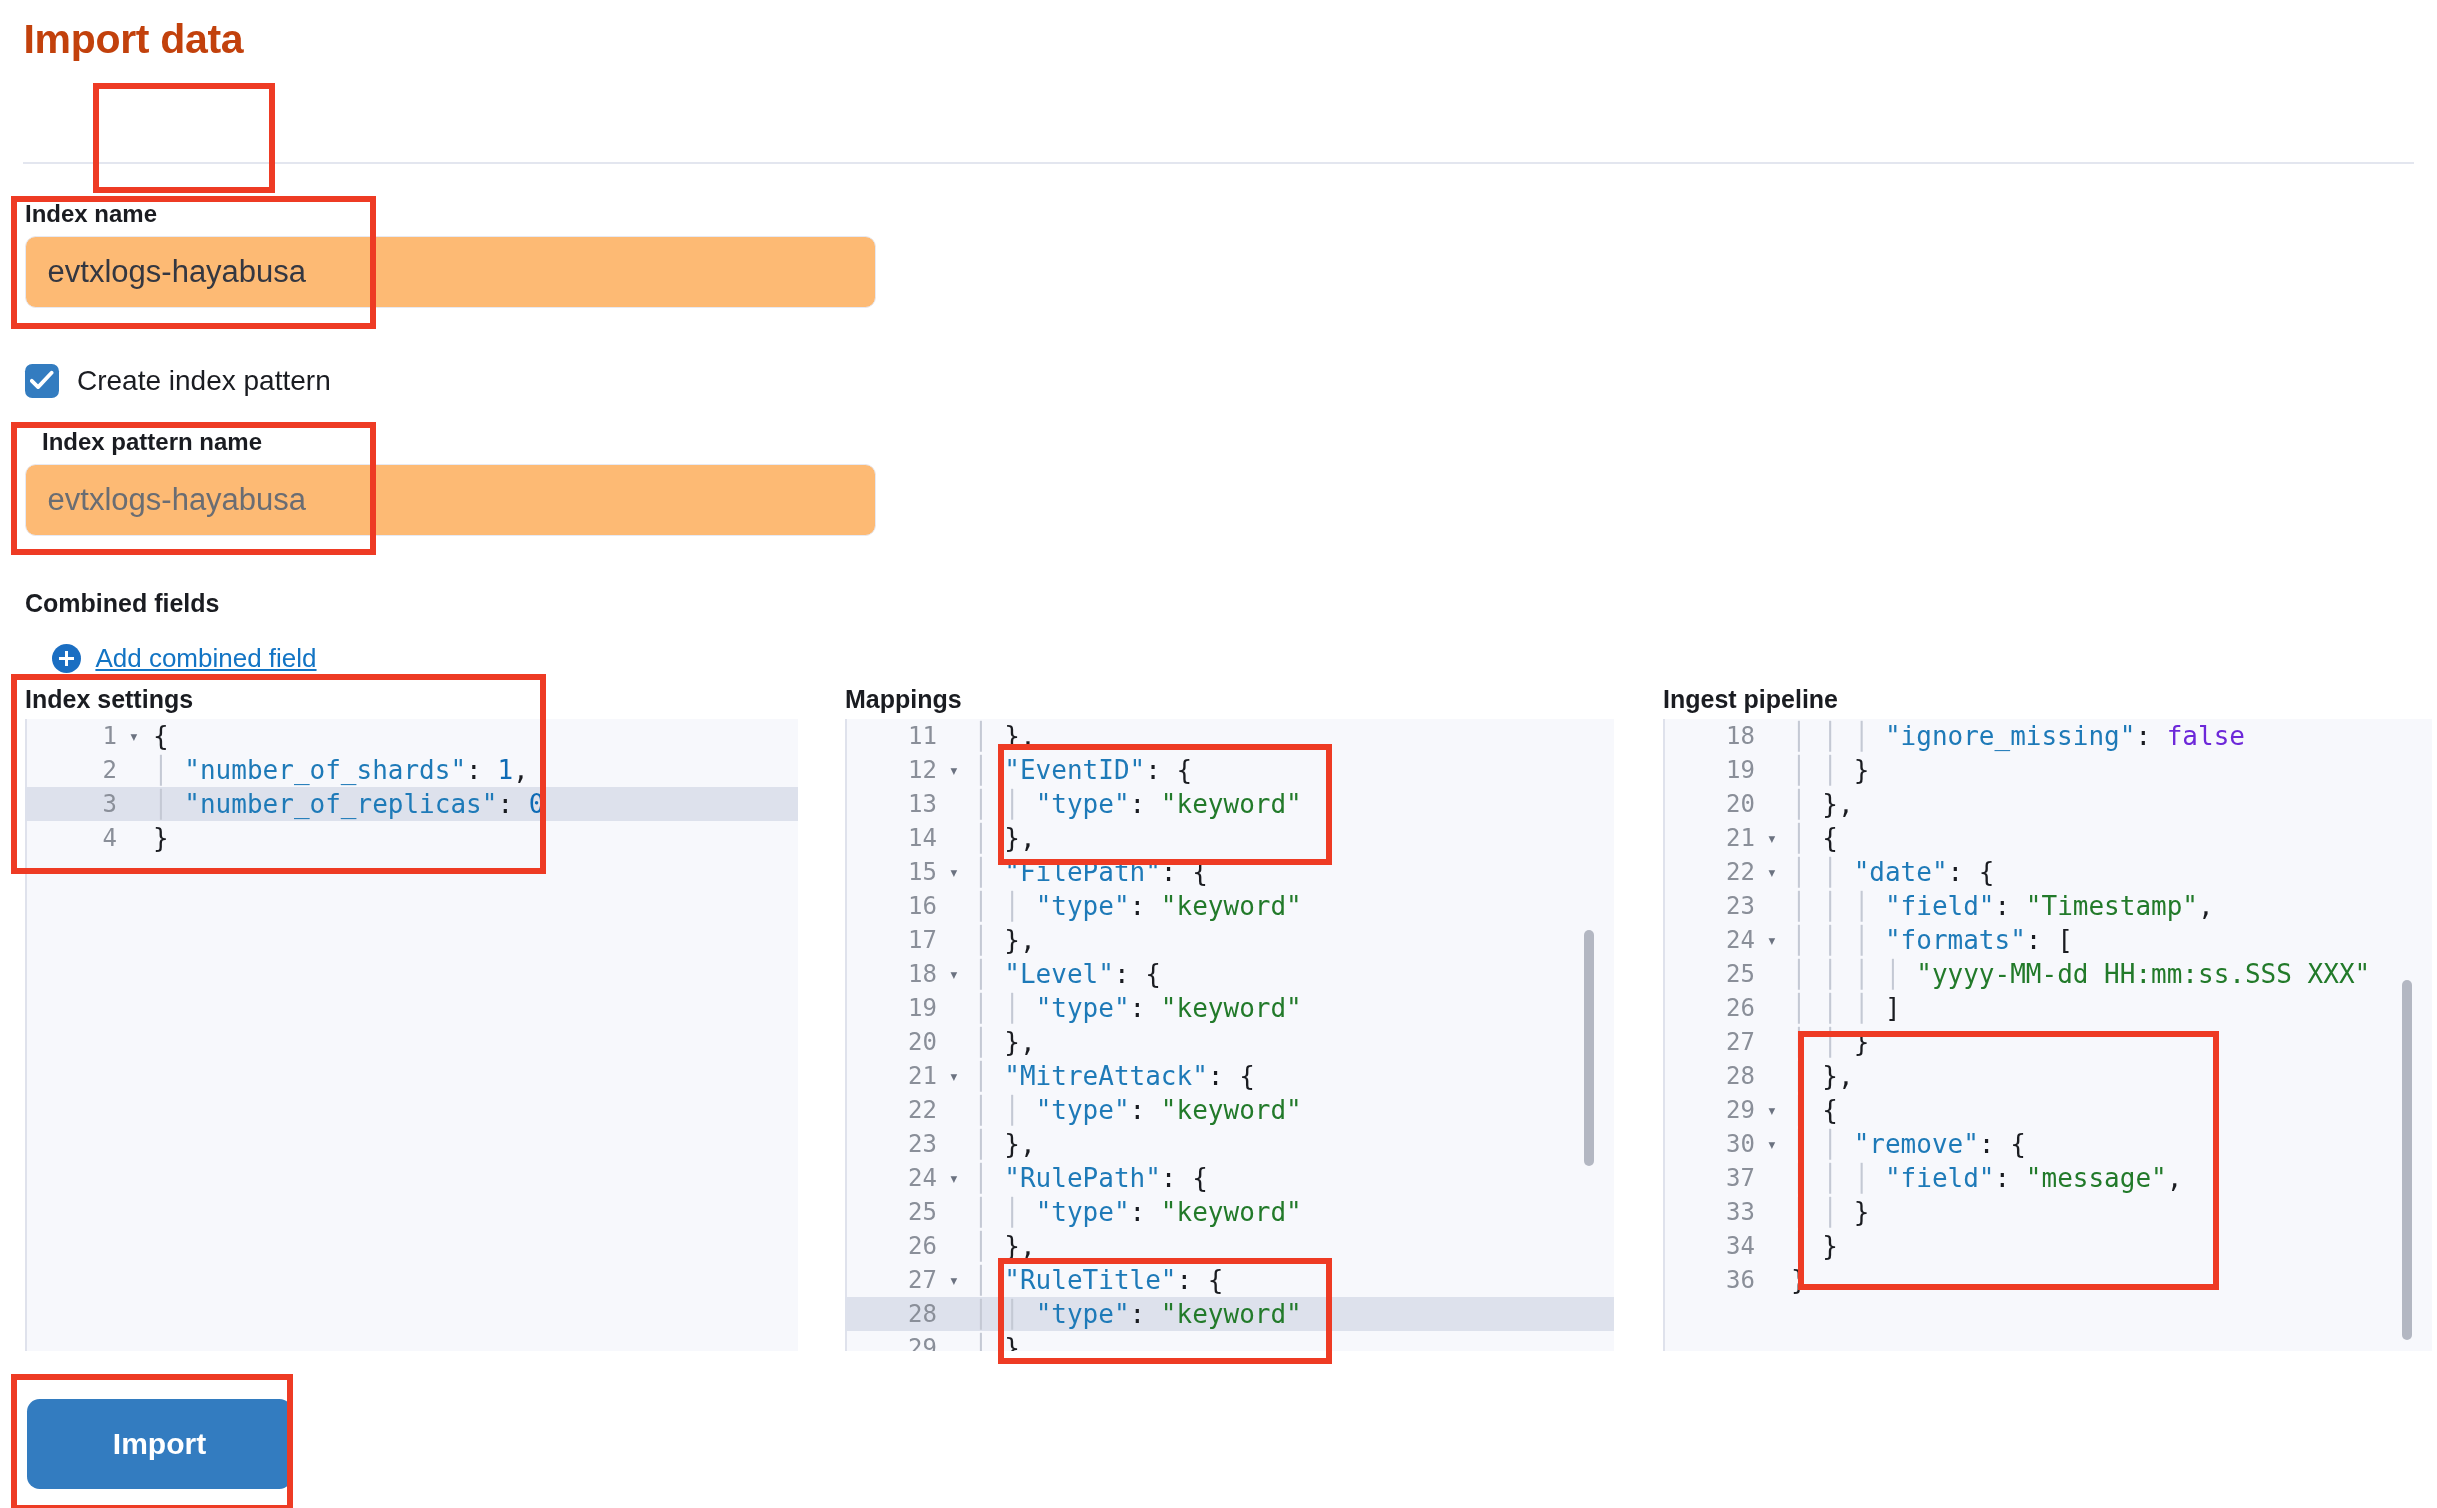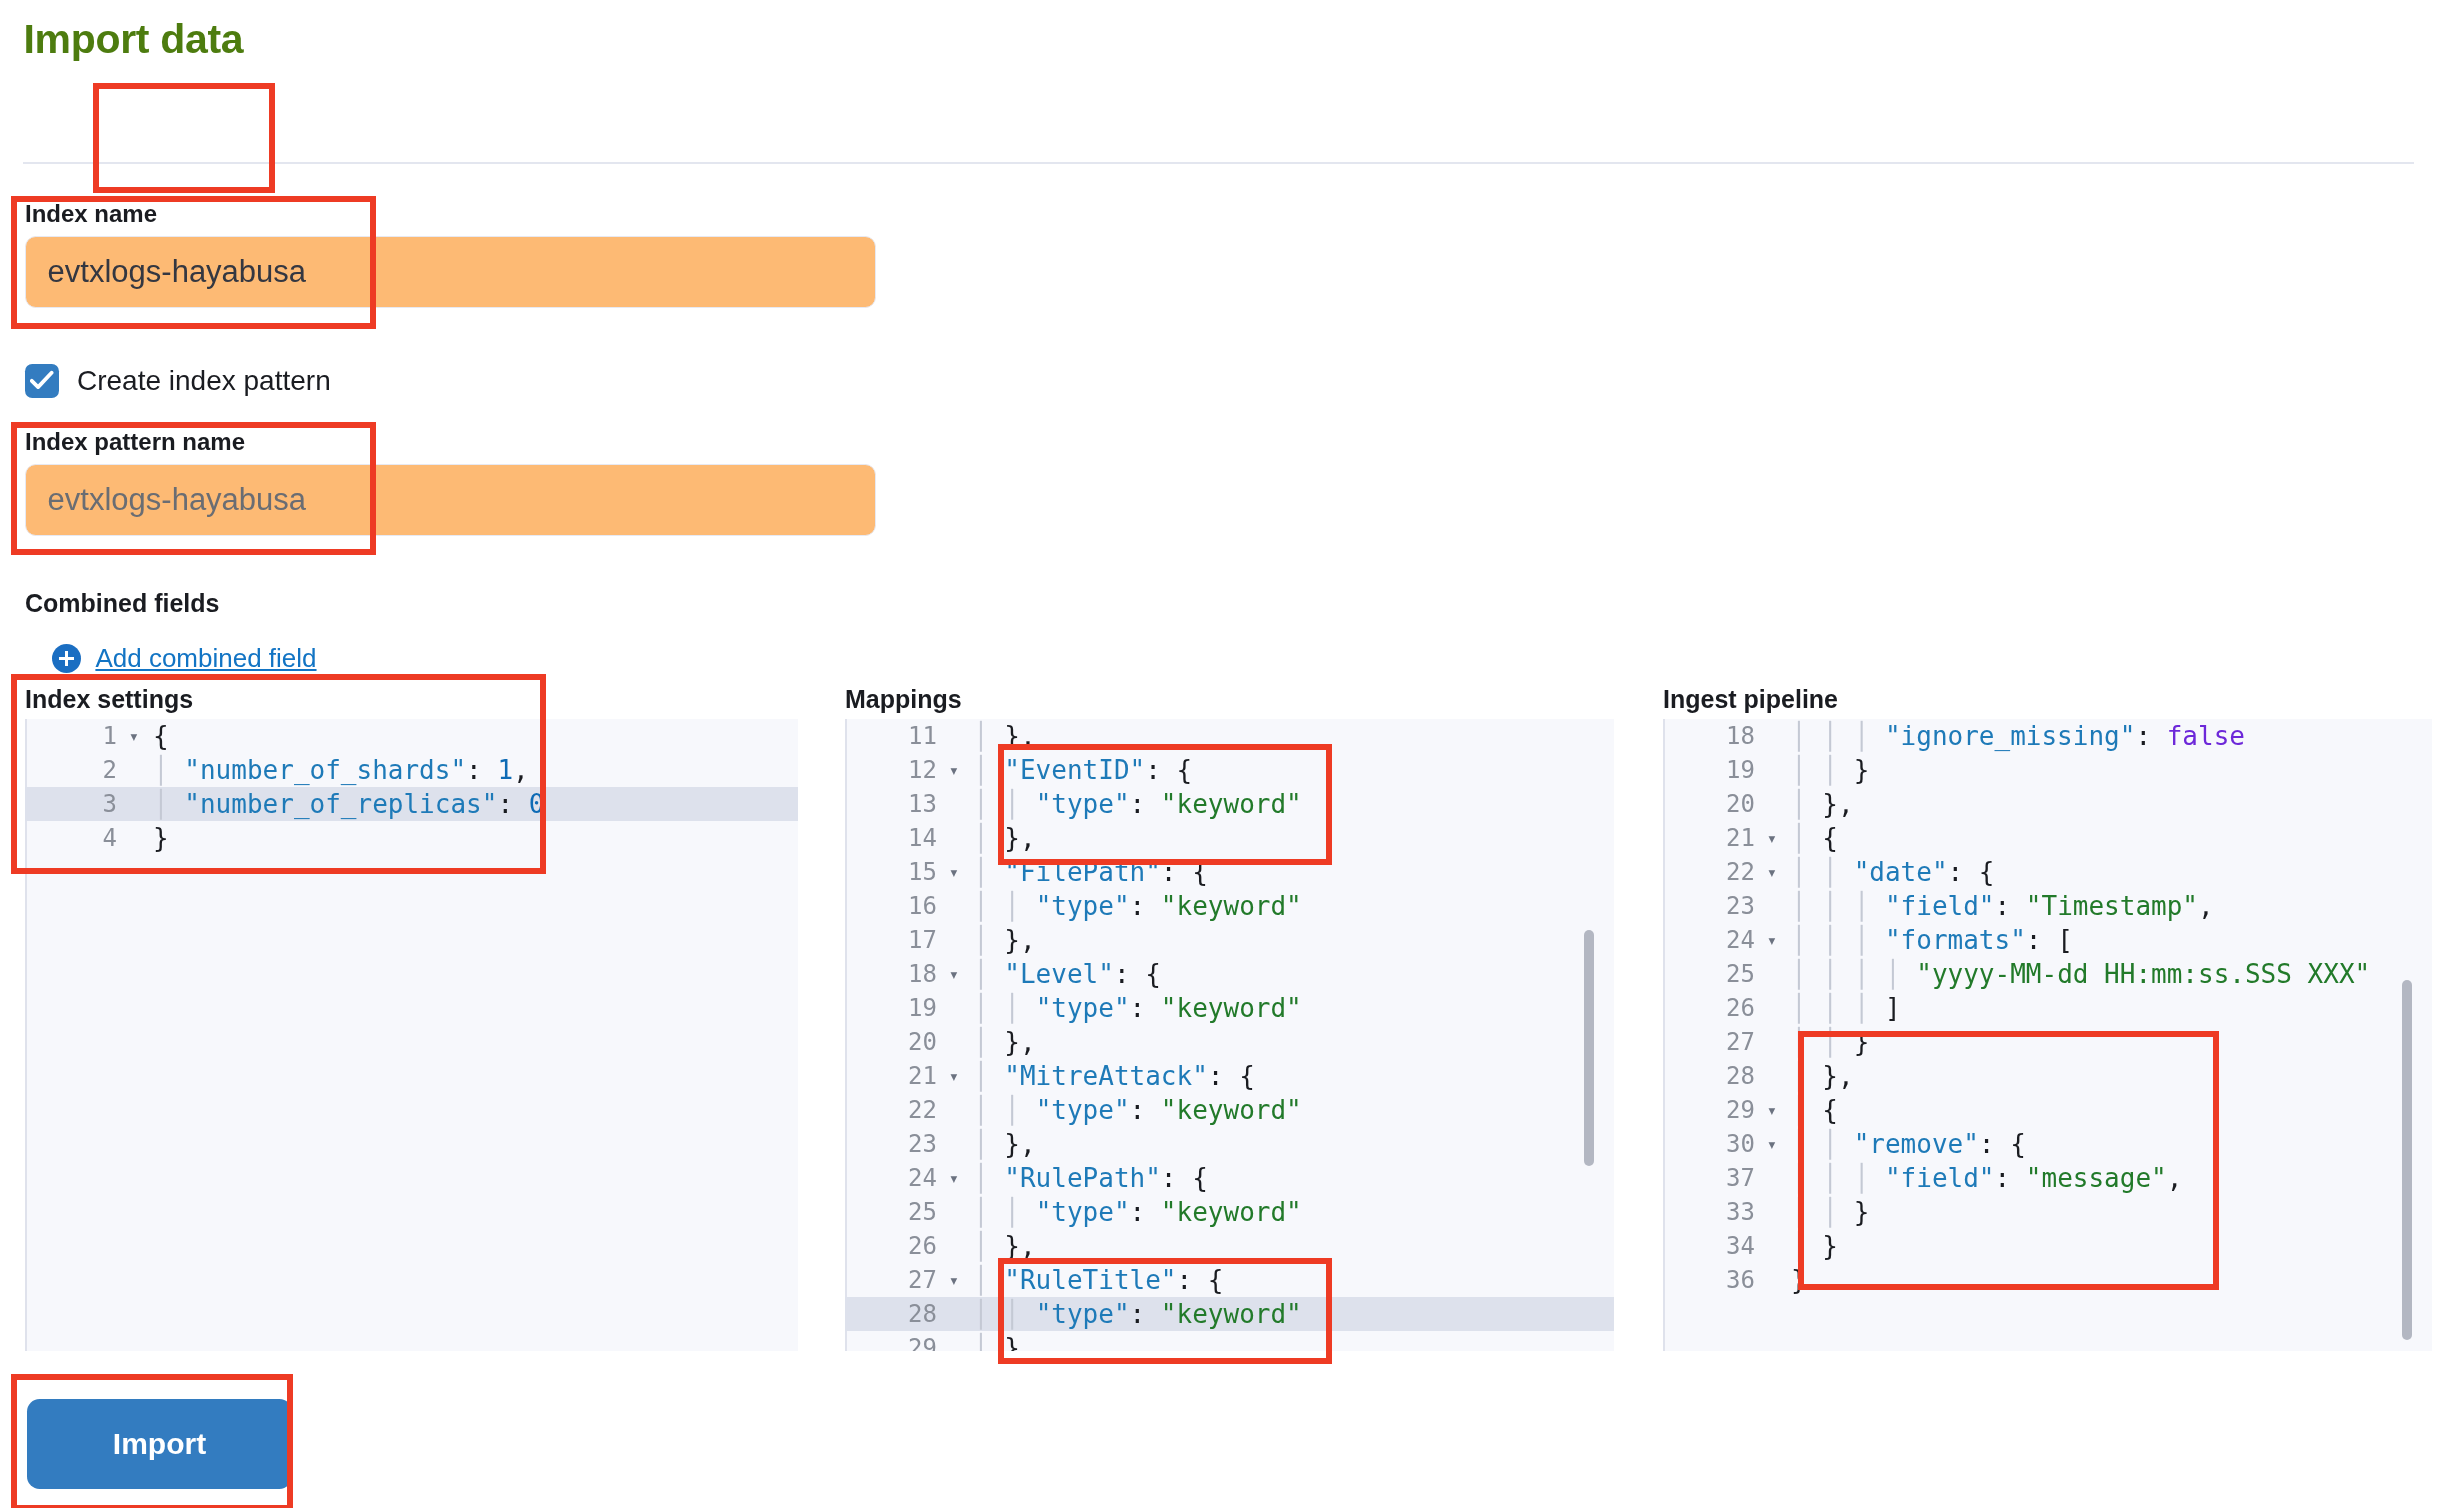--- a/index.html
+++ b/index.html
@@ -8,21 +8,21 @@
     width: 2438px; height: 1508px;
     background: #ffffff;
     font-family: "Liberation Sans", sans-serif;
     overflow: hidden;
   }
   .page { position: relative; width: 2438px; height: 1508px; background: #fff; }
 
   
   .page-title {
     position: absolute; left: 23.4px; top: 16px;
-    font-size: 41px; font-weight: bold; color: #4d7c0f;
+    font-size: 41px; font-weight: bold; color: #c2410c;
     letter-spacing: -0.3px;
   }
   .tabs {
     position: absolute; left: 23.4px; top: 94px;
     width: 2391px; height: 67px;
   }
   .tabs-underline {
     position: absolute; left: 23.4px; top: 162px; width: 2391px; height: 1.8px;
     background: #e3e6ef;
   }
@@ -167,21 +167,21 @@
 
   <div class="checkbox-row">
     <div class="cb">
       <svg width="23.4" height="21.6" viewBox="0 0 26 24">
         <path d="M2 12 L9 19 L24 3" stroke="#ffffff" stroke-width="4.2" fill="none" stroke-linecap="round" stroke-linejoin="round"></path>
       </svg>
     </div>
     <div class="cb-label">Create index pattern</div>
   </div>
 
-  <div class="field-label" style="left:25px; top:428px;">Index pattern name</div>
+  <div class="field-label" style="left:42px; top:428px;">Index pattern name</div>
   <div class="text-input muted" style="left:25px; top:464px; width:851px; height:72px;">evtxlogs-hayabusa</div>
 
   <div class="section-label" style="left:25px; top:589px;">Combined fields</div>
   <div class="add-link">
     <span class="plus-icon"></span>
     <span class="add-link-text">Add combined field</span>
   </div>
 
   <div class="editor-title" style="left:25px; top:685px;">Index settings</div>
   <div class="editor" id="ed-index-settings" style="left:25px; top:719px; width:773px; height:632px;">

